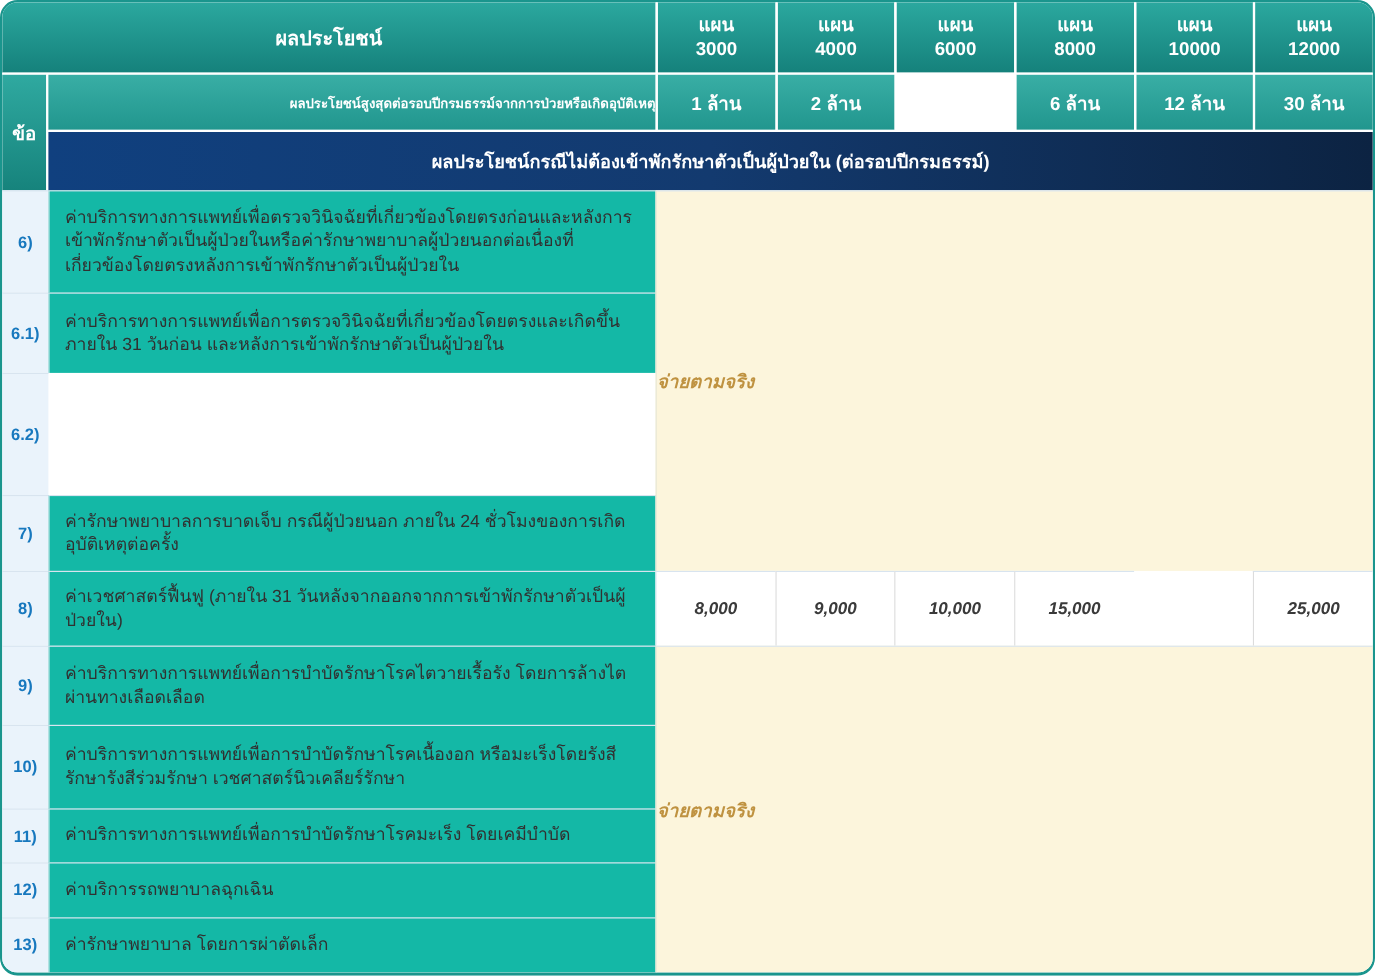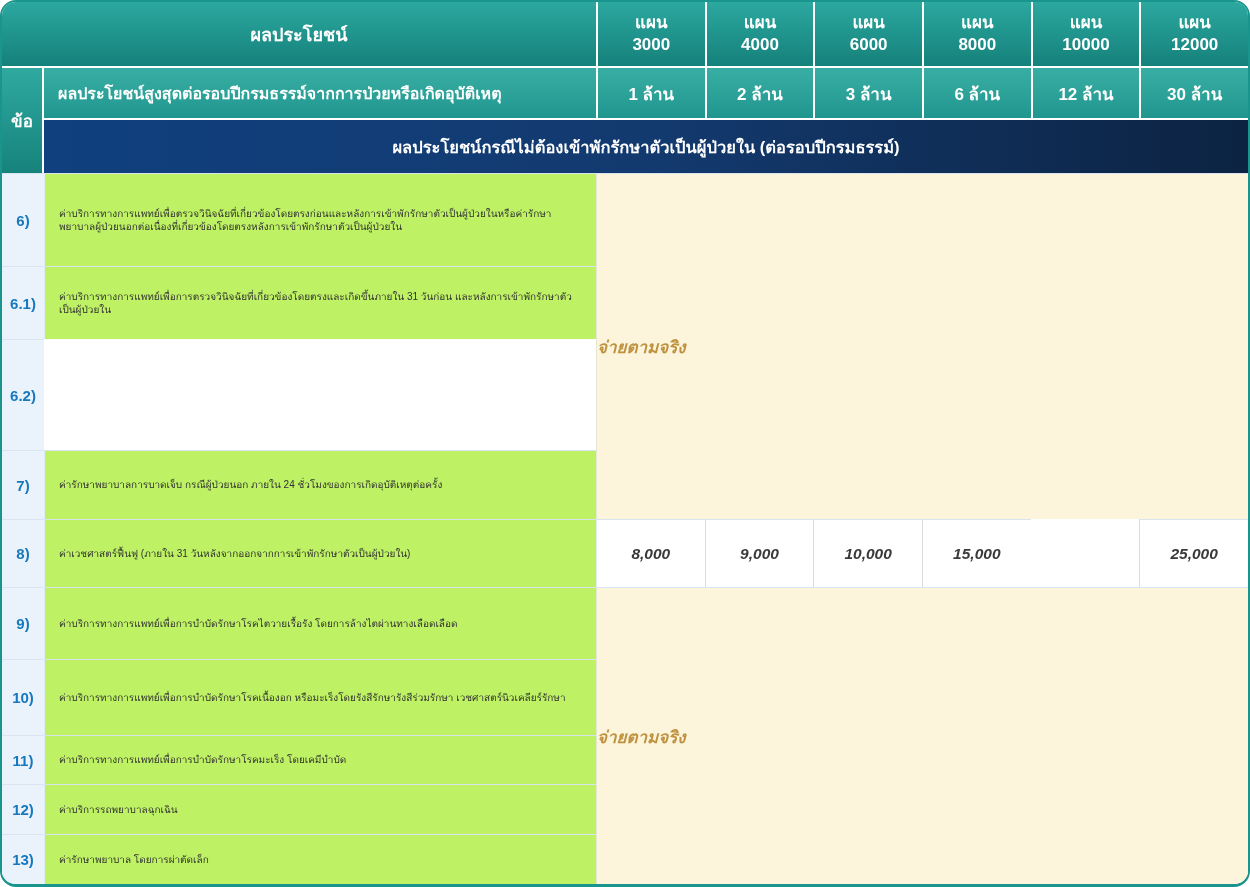--- a/index.html
+++ b/index.html
@@ -45,24 +45,25 @@
   .h-item {
     grid-column: 1; grid-row: 2 / 4;
     background: linear-gradient(180deg, #2fa9a0 0%, #16837c 100%);
     color: #fff; font-weight: bold; font-size: 17px;
     display: flex; align-items: center; justify-content: center;
     border-right: 2px solid #fff;
   }
   .h-max {
     grid-column: 2; grid-row: 2;
     background: linear-gradient(180deg, #39aea5 0%, #21968e 100%);
-    color: #fff; font-weight: bold; font-size: 16px;
+    color: #fff; font-weight: bold; font-size: 12px;
     display: flex; align-items: center;
     padding: 0 0 0 14px;
     border-bottom: 2px solid #fff;
+    justify-content: flex-end;
   }
   .max-val {
     grid-row: 2;
     background: linear-gradient(180deg, #39aea5 0%, #21968e 100%);
     color: #fff; font-weight: bold; font-size: 17px;
     display: flex; align-items: center; justify-content: center;
     border-left: 2px solid #fff; border-bottom: 2px solid #fff;
   }
   .h-section {
     grid-column: 2 / 9; grid-row: 3;
@@ -74,22 +75,22 @@
   
   .no-cell {
     grid-column: 1;
     background: #eaf3fb;
     color: #1778be; font-weight: bold; font-size: 15px;
     display: flex; align-items: center; justify-content: center;
     border-top: 1px solid #d8e4ef;
   }
   .desc-cell {
     grid-column: 2;
-    background: #bef264;
-    color: #313131; font-size: 10px; line-height: 1.32;
+    background: #14b8a6;
+    color: #313131; font-size: 16px; line-height: 1.32;
     display: flex; align-items: center;
     padding: 3px 14px;
     border-top: 1px solid #d8e4ef;
     border-left: 1px solid #e0ebf4;
     box-sizing: border-box;
   }
   .cream-cell {
     grid-column: 3 / 9;
     background: #fcf5dc;
     display: flex; align-items: center; justify-content: flex-start;
@@ -155,21 +156,20 @@
 
     <div class="h-item">
       <span>ข้อ</span>
     </div>
 
     <div class="h-max">
       <span>ผลประโยชน์สูงสุดต่อรอบปีกรมธรรม์จากการป่วยหรือเกิดอุบัติเหตุ</span>
     </div>
     <div class="max-val c3">1 ล้าน</div>
     <div class="max-val c4">2 ล้าน</div>
-    <div class="max-val c5">3 ล้าน</div>
     <div class="max-val c6">6 ล้าน</div>
     <div class="max-val c7">12 ล้าน</div>
     <div class="max-val c8">30 ล้าน</div>
 
     <div class="h-section">
       <span>ผลประโยชน์กรณีไม่ต้องเข้าพักรักษาตัวเป็นผู้ป่วยใน (ต่อรอบปีกรมธรรม์)</span>
     </div>
 
     <div class="no-cell r4">6)</div>
     <div class="desc-cell r4">

